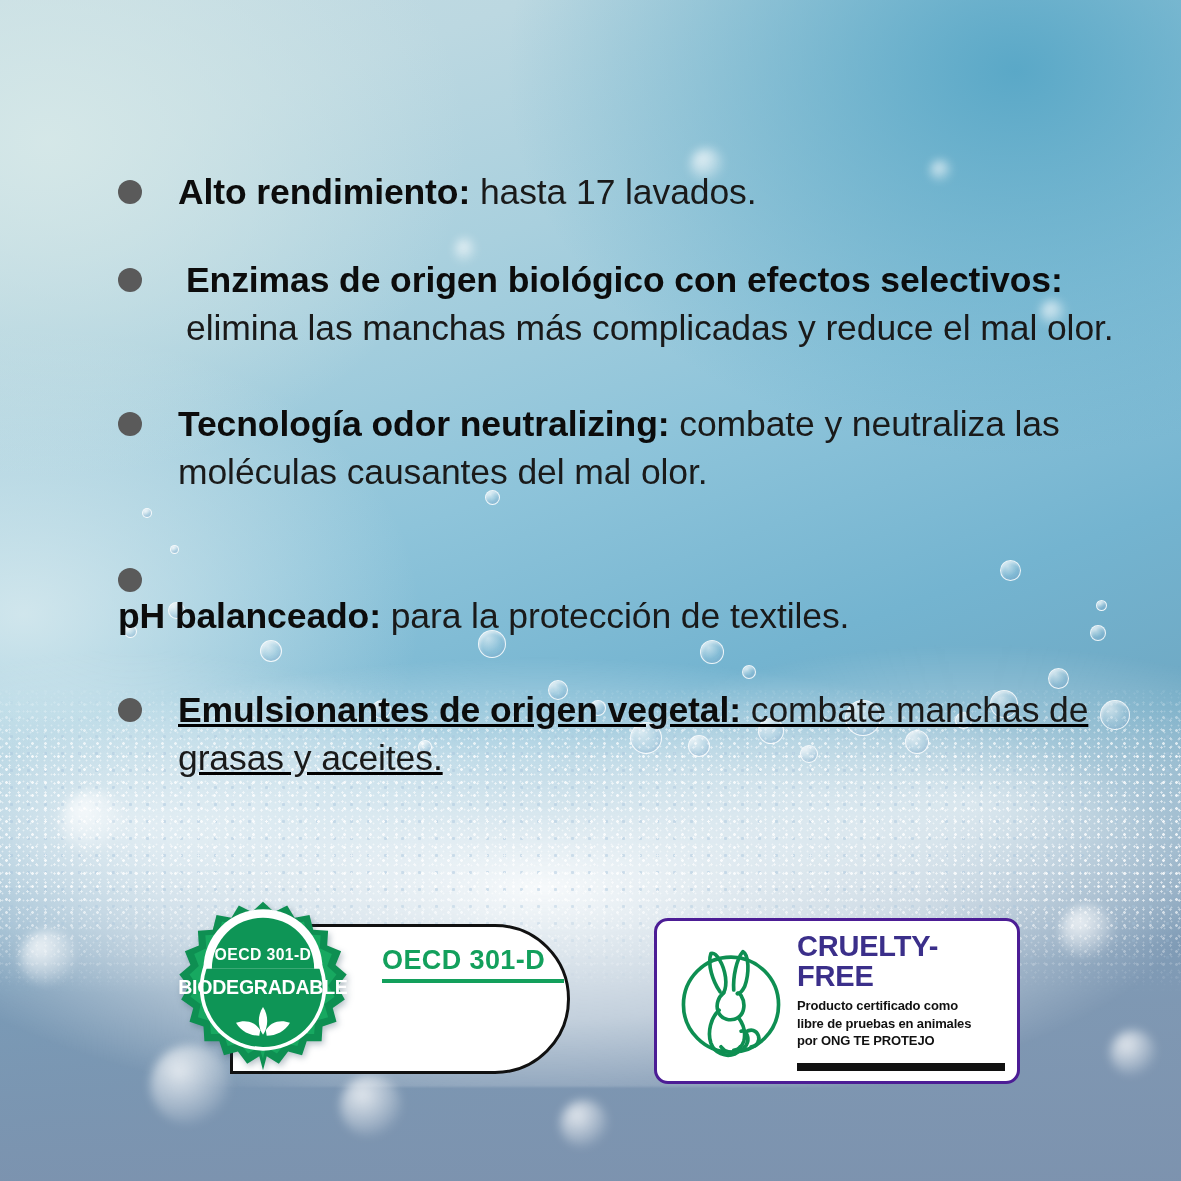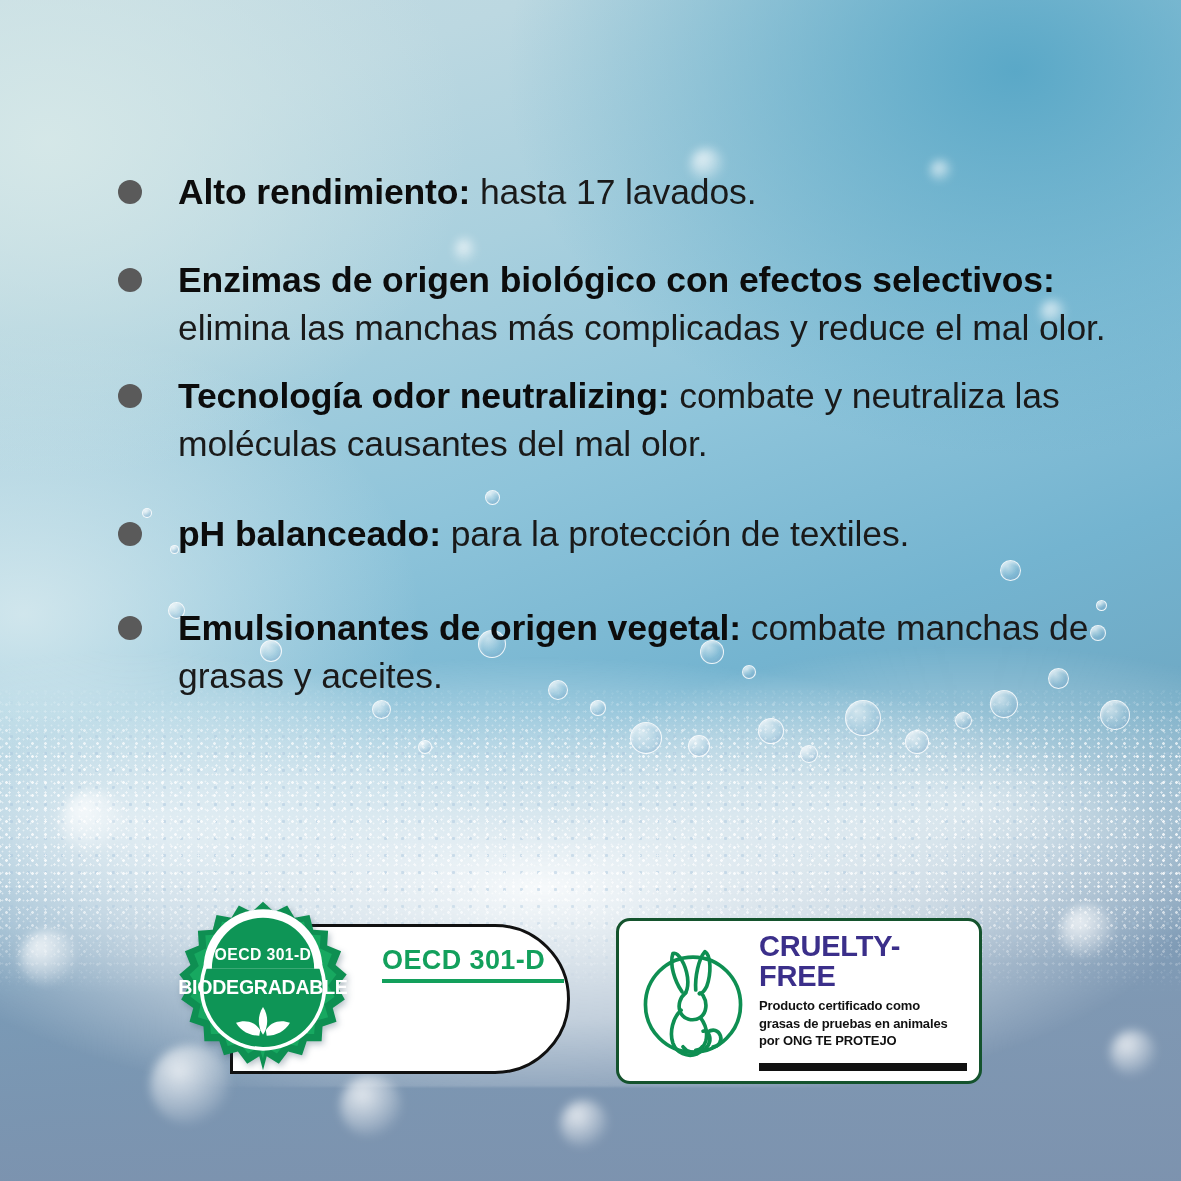--- a/index.html
+++ b/index.html
@@ -180,26 +180,26 @@
   .seal {
     position: absolute;
     left: 0; top: 0;
     width: 186px; height: 186px;
     filter: drop-shadow(2px 3px 3px rgba(40,70,90,0.33));
   }
 
   
   .cf-card {
     position: absolute;
-    left: 616px;
+    left: 654px;
     top: 18px;
     width: 366px;
     height: 166px;
     background: #ffffff;
-    border: 3px solid #14532d;
+    border: 3px solid #4c1d95;
     border-radius: 14px;
     box-sizing: border-box;
     display: flex;
     align-items: center;
   }
   .cf-bunny {
     flex: 0 0 auto;
     width: 128px; height: 128px;
     margin-left: 10px;
   }
@@ -281,36 +281,36 @@
   <div class="bubble" style="left:372px;top:700px;width:17px;height:17px;"></div>
   <div class="bubble" style="left:418px;top:740px;width:12px;height:12px;"></div>
 
   <div class="bullets">
 
     <div class="bullet-row">
       <span class="dot"></span>
       <div class="btext"><b>Alto rendimiento:</b><span> hasta 17 lavados.</span></div>
     </div>
 
-    <div class="bullet-row" style="margin-bottom:20px;">
+    <div class="bullet-row" style="margin-bottom:48px;gap:8px;">
       <span class="dot"></span>
       <div class="btext"><b>Enzimas de origen biológico con efectos selectivos:</b><span> elimina las manchas más complicadas y reduce el mal olor.</span></div>
     </div>
 
-    <div class="bullet-row" style="margin-bottom:42px;justify-content:space-between;">
+    <div class="bullet-row" style="margin-bottom:60px;justify-content:space-between;">
       <span class="dot"></span>
       <div class="btext"><b>Tecnología odor neutralizing:</b><span> combate y neutraliza las moléculas causantes del mal olor.</span></div>
     </div>
 
-    <div class="bullet-row" style="margin-bottom:46px;">
+    <div class="bullet-row" style="margin-bottom:46px;flex-direction:column;">
       <span class="dot"></span>
       <div class="btext"><b>pH balanceado:</b><span> para la protección de textiles.</span></div>
     </div>
 
-    <div class="bullet-row" style="margin-bottom:8px;">
+    <div class="bullet-row" style="margin-bottom:8px;text-decoration:underline;">
       <span class="dot"></span>
       <div class="btext"><b>Emulsionantes de origen vegetal:</b><span> combate manchas de grasas y aceites.</span></div>
     </div>
 
   </div>
 
   <div class="badges">
 
     <div class="bio-wrap">
 
@@ -368,21 +368,21 @@
 
           <path d="M 59 120 C 63 126 72 128 79 125 C 86 122 90 115 88 108 C 87 104 84 102 81 103"></path>
 
           <path d="M 86 104 C 92 100 98 102 100 108 C 102 114 98 120 92 120"></path>
         </g>
       </svg>
       <div class="cf-body">
         <div class="cf-title">CRUELTY-FREE</div>
         <div class="cf-sub">
           <div>Producto certificado como</div>
-          <div>grasas de pruebas en animales</div>
+          <div>libre de pruebas en animales</div>
           <div>por ONG TE PROTEJO</div>
         </div>
         <div class="cf-rule"></div>
       </div>
     </div>
 
   </div>
 
 </div>
 

